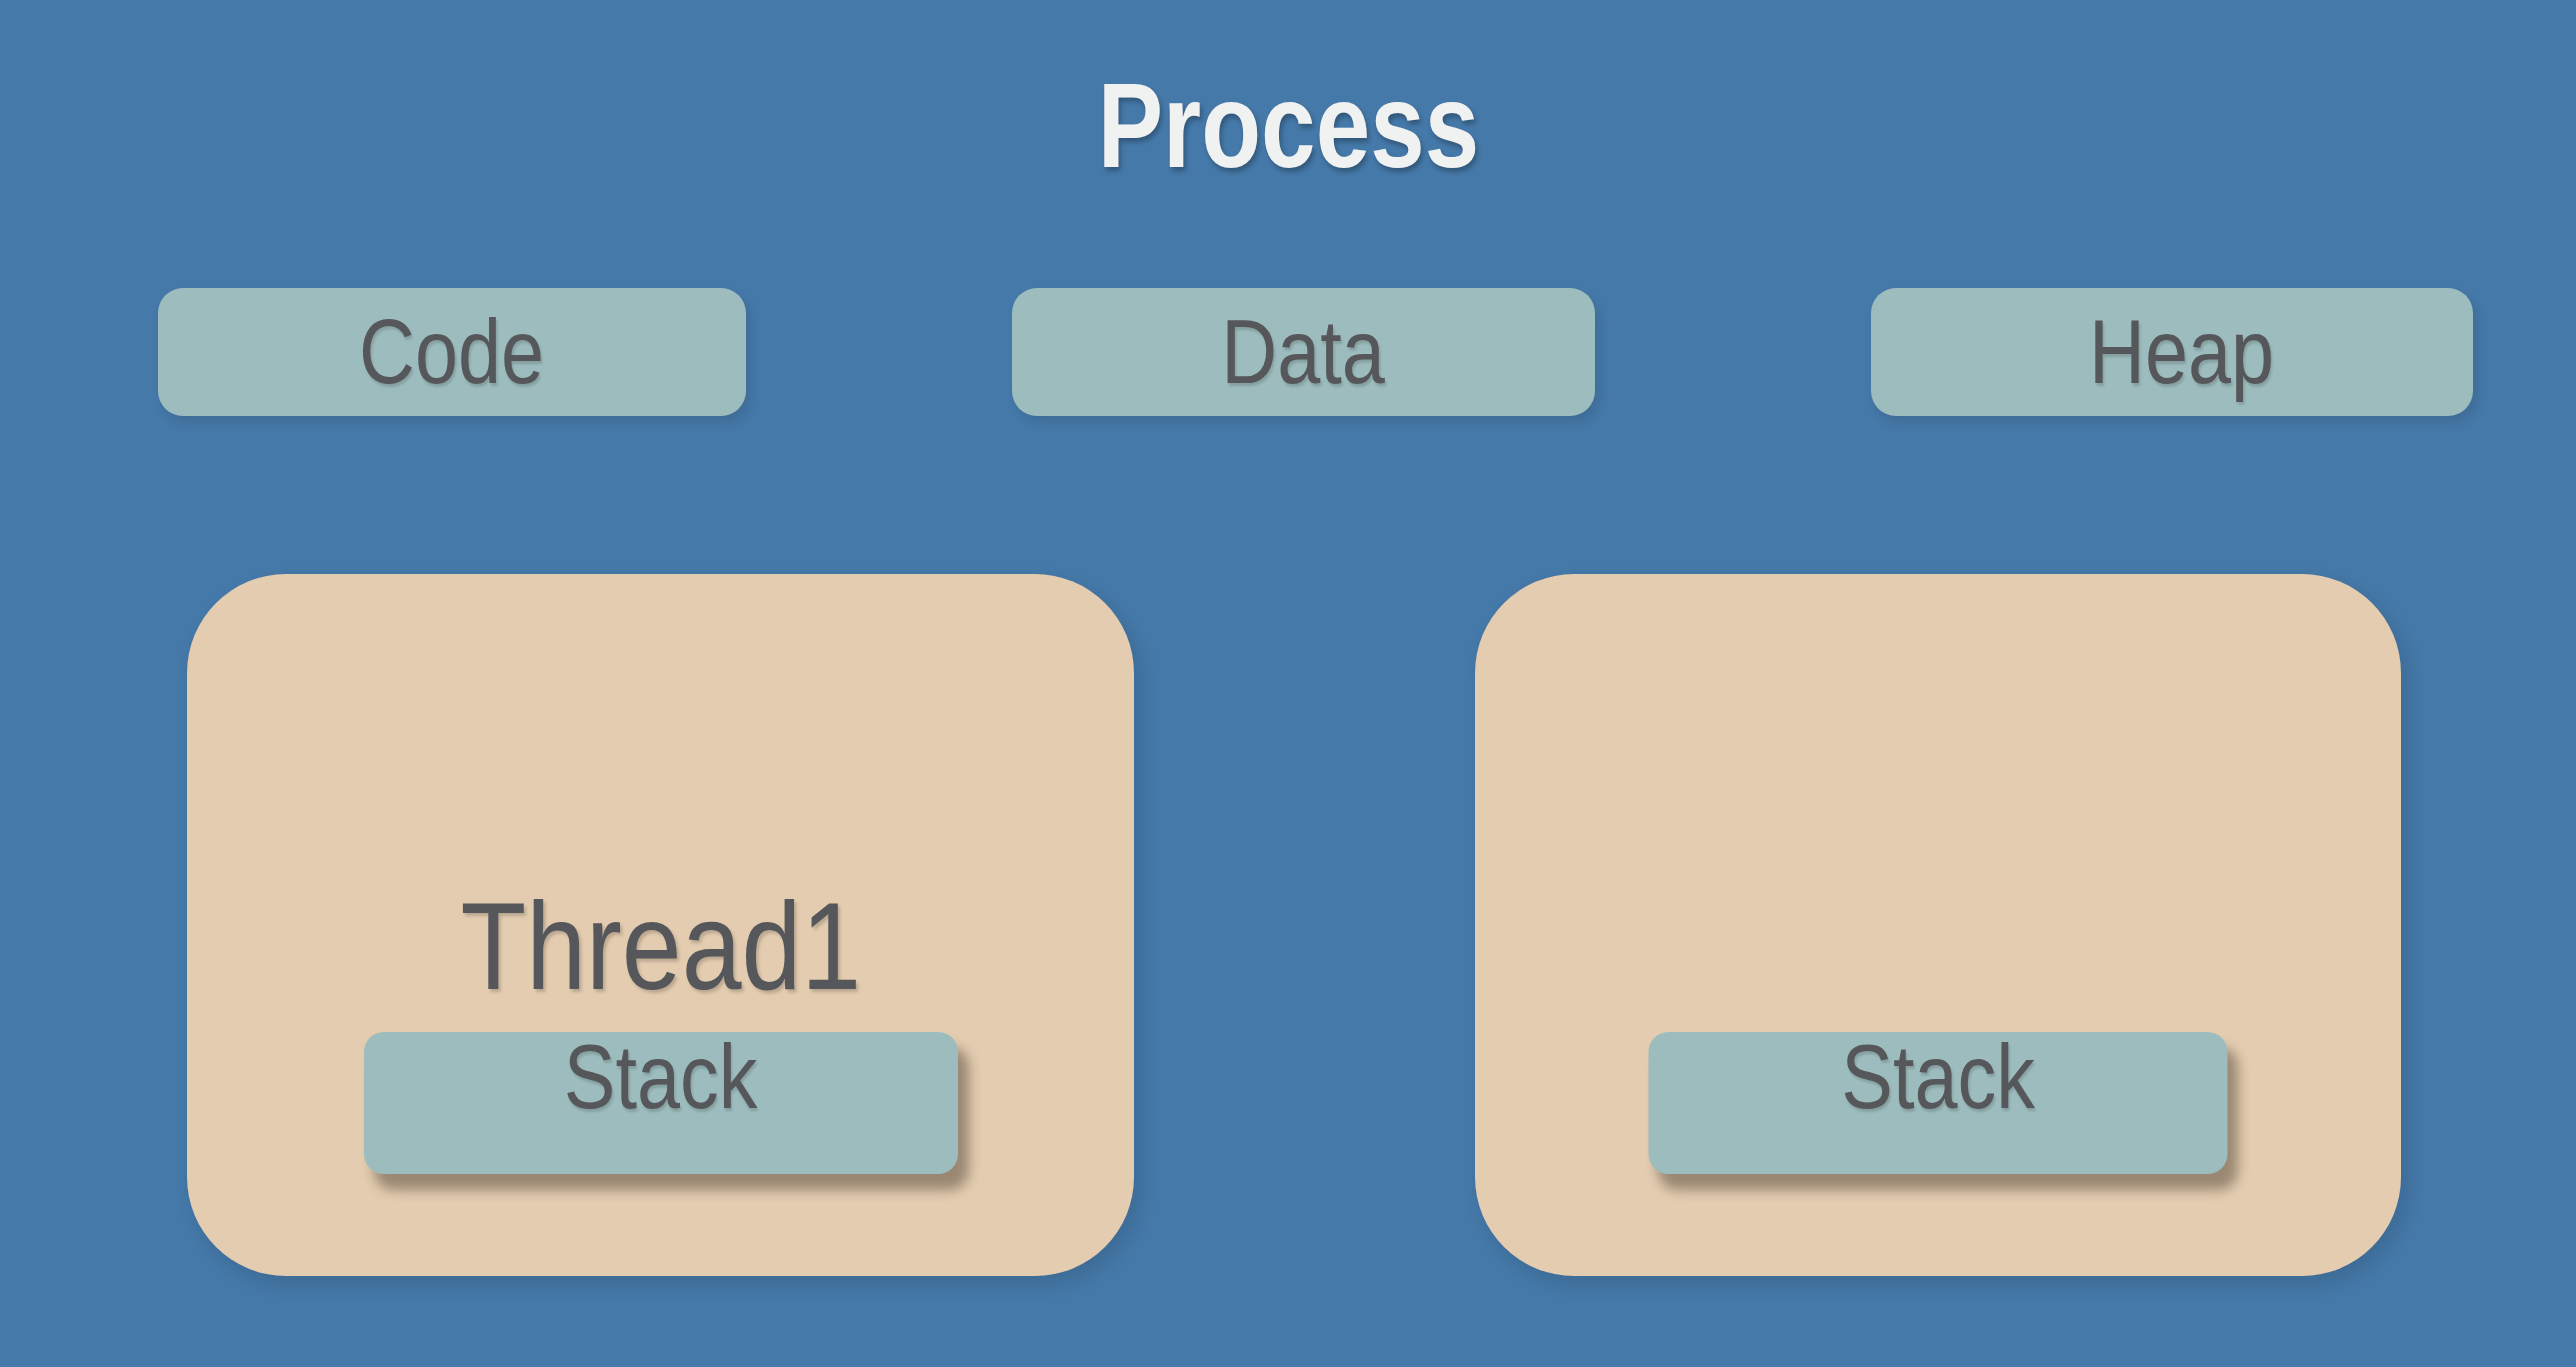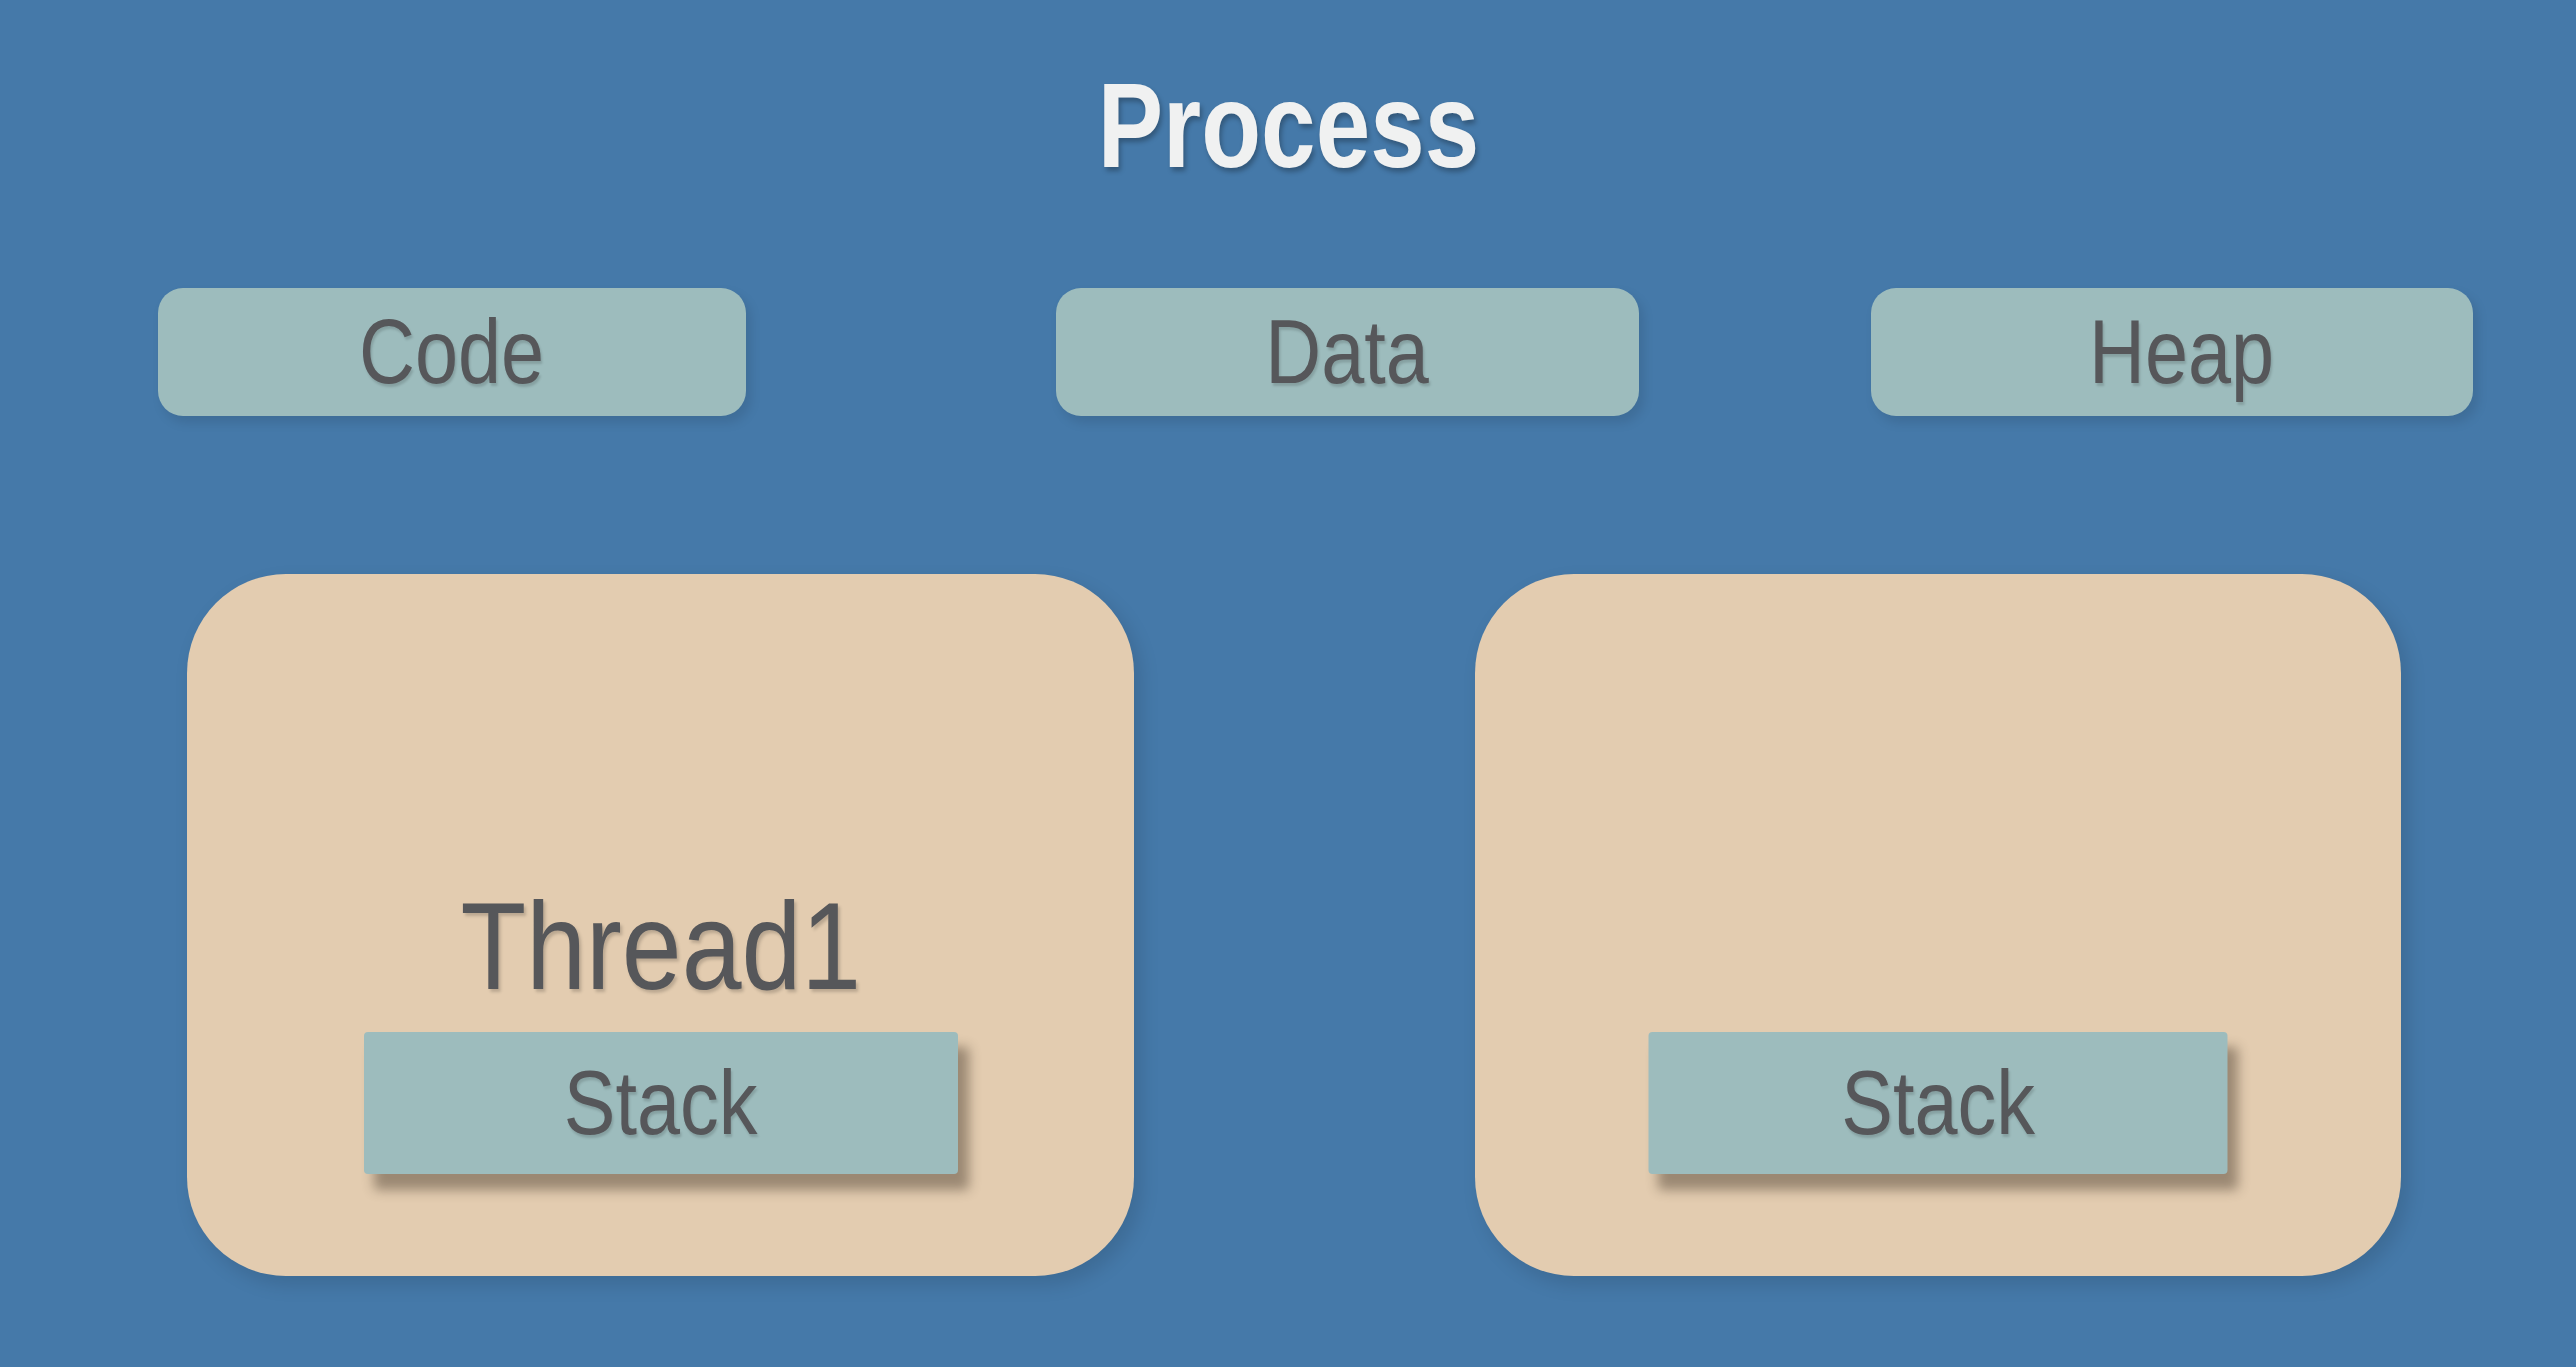--- a/index.html
+++ b/index.html
@@ -57,21 +57,21 @@
     border-radius: 25px;
     display: flex;
     align-items: center;
     justify-content: center;
     font-size: 90px;
     line-height: 1;
     color: #56575a;
     box-shadow: 4.3px 6.9px 10.3px rgba(0,0,0,0.10);
   }
   .seg-code { left: 158px;  width: 588px; }
-  .seg-data { left: 1012px; width: 583px; margin-left: 44px; }
+  .seg-data { left: 1012px; width: 583px; }
   .seg-heap { left: 1871px; width: 583px; padding-left: 19px; }
   .seg .cond,
   .stack .cond {
     text-shadow: 1.7px 2.6px 2.6px rgba(0,0,0,0.15);
   }
 
   
   .thread {
     position: absolute;
     top: 574px;
@@ -99,23 +99,22 @@
   }
 
   
   .stack {
     position: absolute;
     top: 458px;
     left: 50%;
     transform: translateX(-50%);
     height: 142px;
     background: #9dbcbd;
-    border-radius: 4px;
+    border-radius: 20px;
     display: flex;
-    align-items: center;
     justify-content: center;
     font-size: 90px;
     line-height: 1;
     color: #56575a;
     box-shadow: 10.3px 15.5px 12px rgba(55,42,30,0.42);
   }
   .stack-1 { width: 594px; }
   .stack-2 { width: 579px; }
 </style>
 </head>

